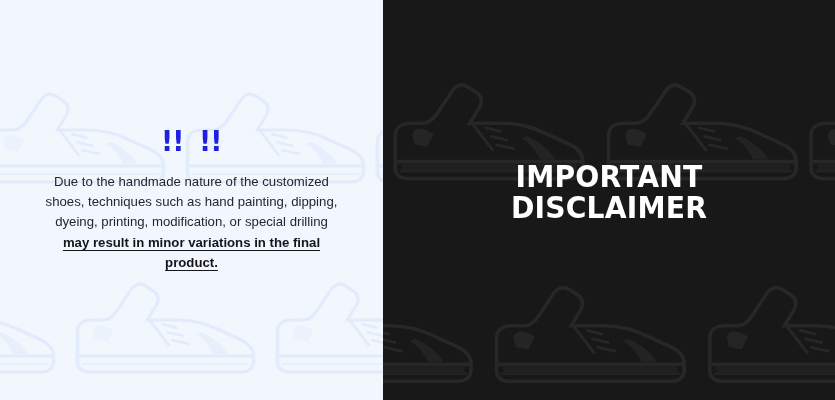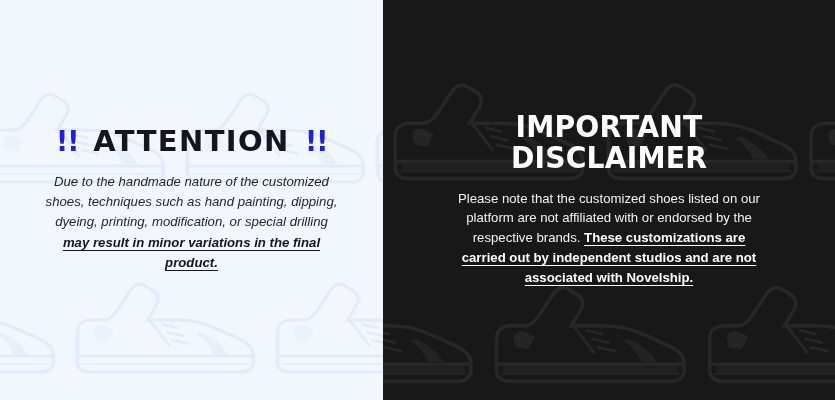--- a/index.html
+++ b/index.html
@@ -65,21 +65,20 @@
     font-family:"DejaVu Sans", sans-serif;
   }
 
   .body-left {
     color:#232732;
     font-size:13.2px;
     line-height:1.52;
     font-family:"Liberation Sans", sans-serif;
     max-width:300px;
     margin:0 auto;
-    font-style:italic;
   }
   .body-left .em {
     font-weight:bold;
     text-decoration:underline;
     text-underline-offset:2.5px;
     color:#14161c;
   }
 
   
   .disc-title {
@@ -147,21 +146,20 @@
           <use href="#sneakerL" x="130" y="320"></use>
           <use href="#sneakerL" x="330" y="320"></use>
         </g>
       </svg>
     </div>
 
     <div class="content">
 
       <div class="attn-row">
         <span class="bang">!!</span>
-        <span class="attn-word">ATTENTION</span>
         <span class="bang">!!</span>
       </div>
 
       <p class="body-left"><span>Due to the handmade nature of the customized shoes, techniques such as hand painting, dipping, dyeing, printing, modification, or special drilling </span><span class="em">may result in minor variations in the final product.</span></p>
     </div>
   </section>
 
   <section class="panel-right">
 
     <div class="pattern">
@@ -199,17 +197,16 @@
       </svg>
     </div>
 
     <div class="content">
 
       <h2 class="disc-title">
         <span class="ln">IMPORTANT</span>
         <span class="ln">DISCLAIMER</span>
       </h2>
 
-      <p class="body-right"><span>Please note that the customized shoes listed on our platform are not affiliated with or endorsed by the respective brands. </span><span class="em">These customizations are carried out by independent studios and are not associated with Novelship.</span></p>
     </div>
   </section>
 
 </div>
 
 </body></html>

